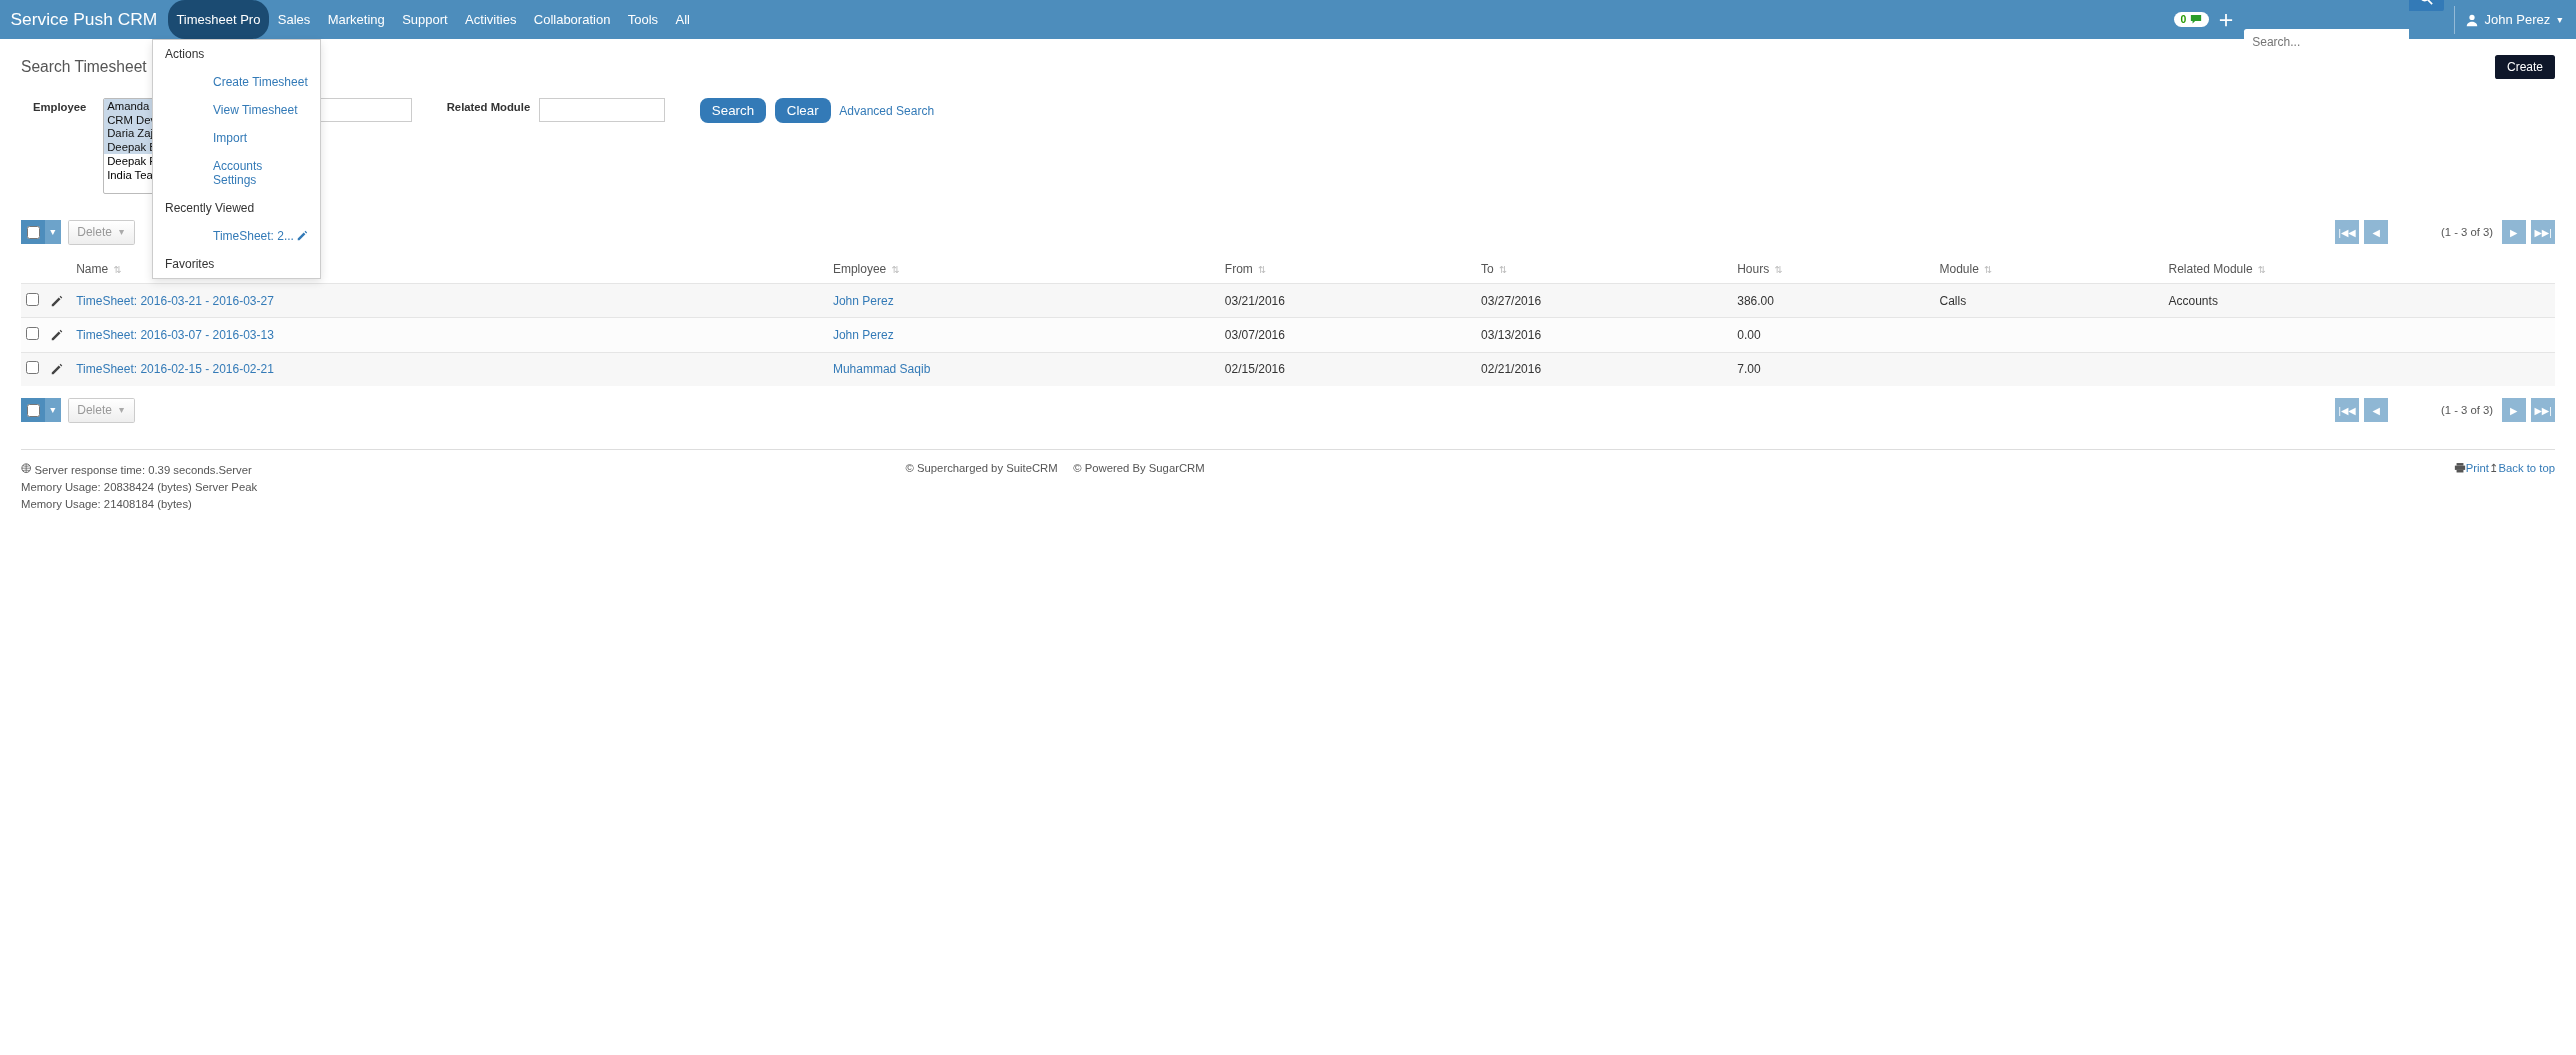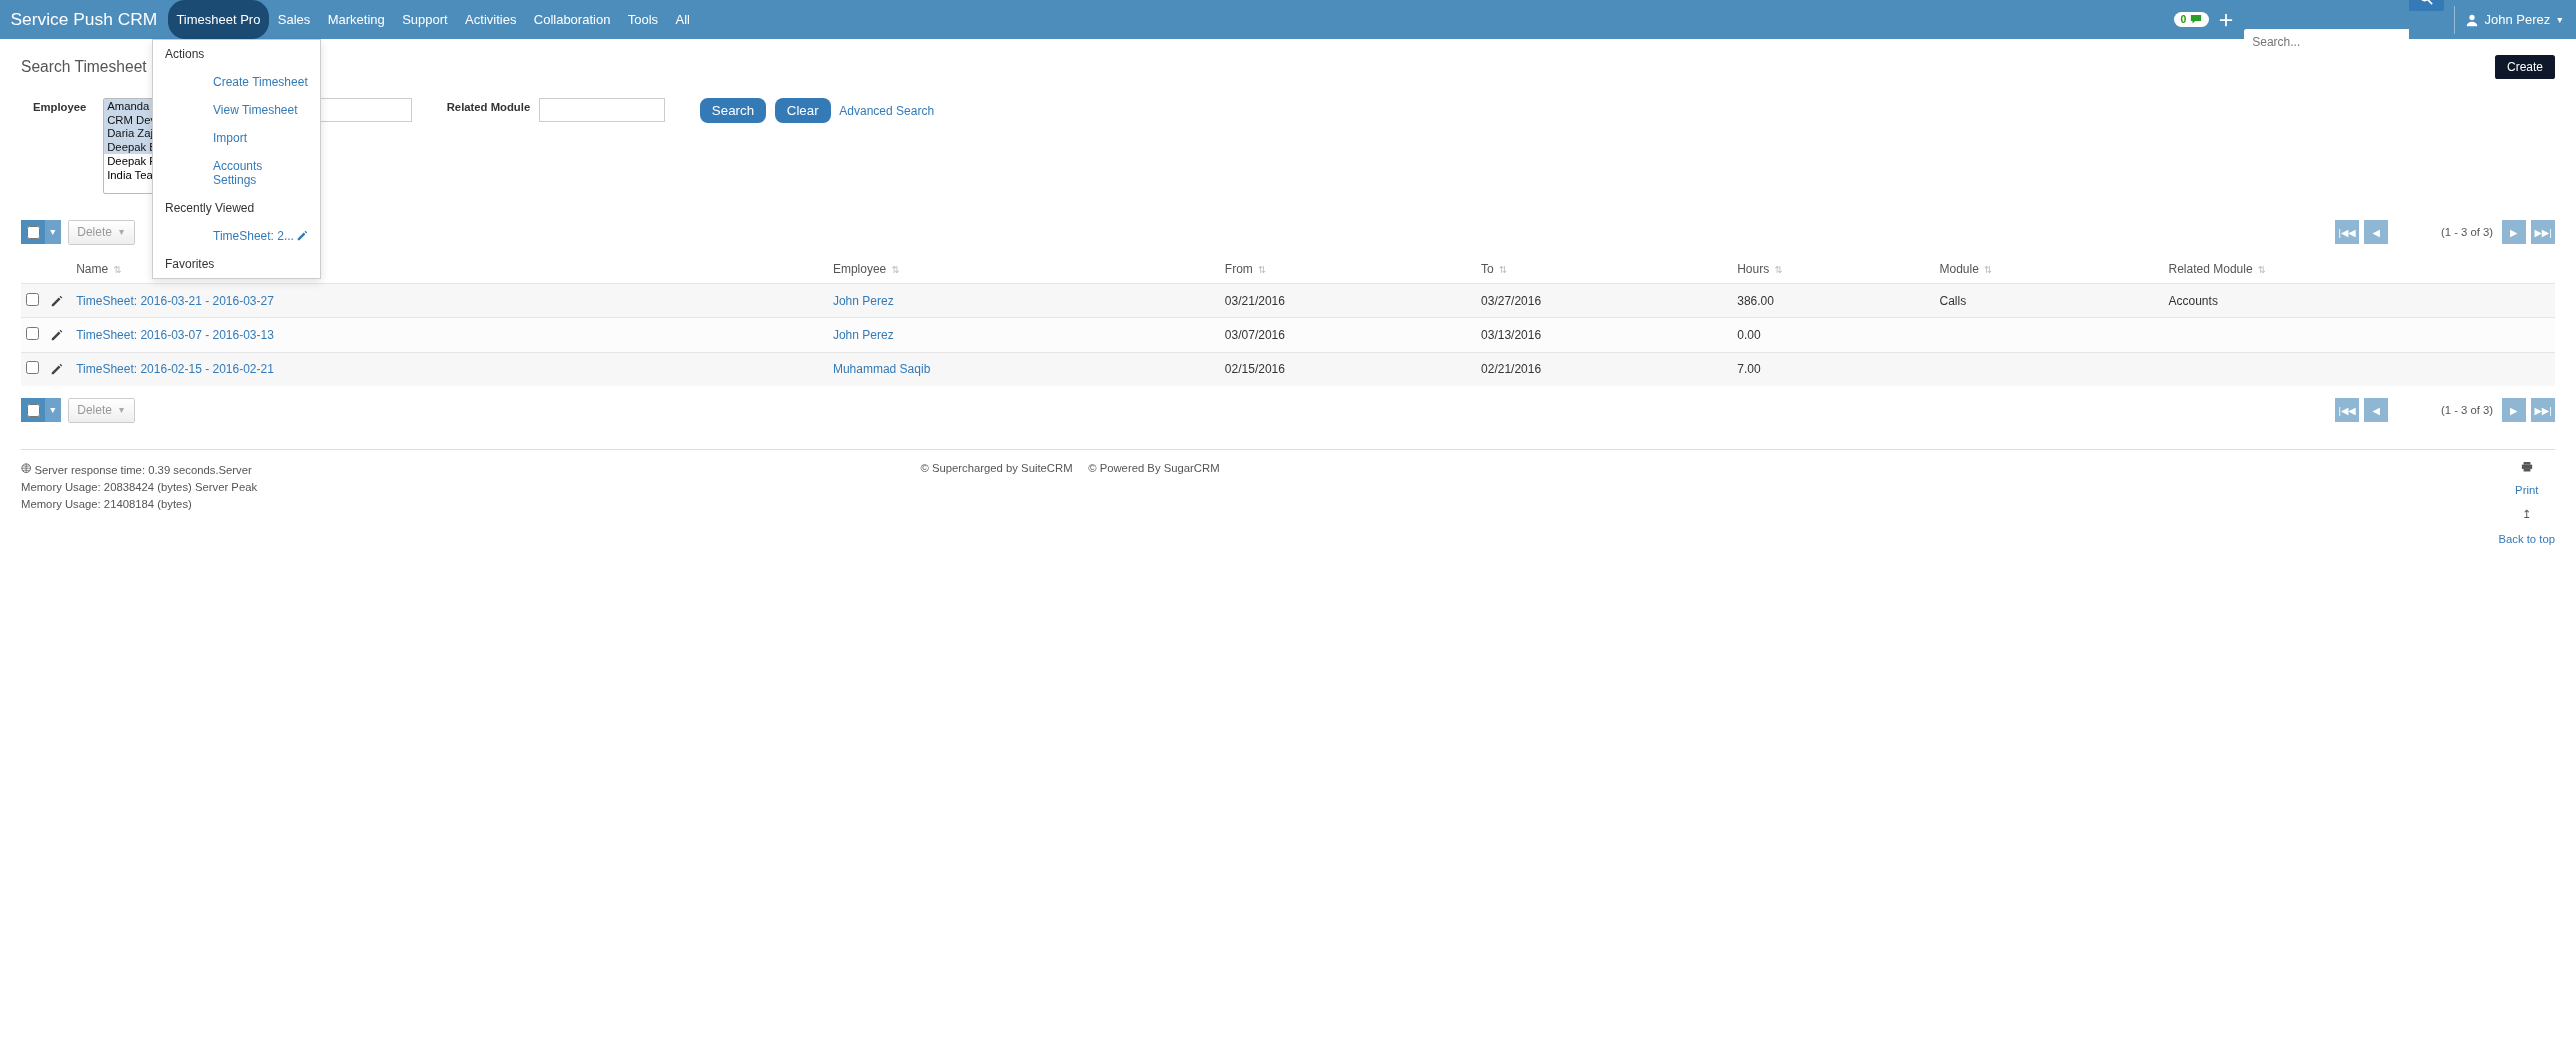--- a/index.html
+++ b/index.html
@@ -67,21 +67,21 @@
   table.list tbody tr { background:#f7f7f7; }
   table.list tbody tr:nth-child(even){ background:#fcfcfc;}
   .row-chk { width:24px;}
   .row-edit { width:26px; color:#555;}
 
   
   .hr { border:0; border-top:0.9px solid #ddd; margin: 26px 0 12px;}
   .footer { display:flex; align-items:flex-start; font-size:11.3px; color:#555; padding-bottom:17.4px;}
   .footer .srv { max-width: 260px; line-height:1.5;}
   .footer .powered { margin: 0 auto; display:flex; gap:15.6px;}
-  .footer .right { margin-left:auto; display:flex; gap:12px; align-items:center;flex-direction:column; }
+  .footer .right { margin-left:auto; display:flex; align-items:center; }
   .footer .right a { color:#337ab7;}
   .ic { display:inline-block; }
 
   
   svg { display:block; }
 </style>
 </head>
 <body>
 
 <div class="navbar">

